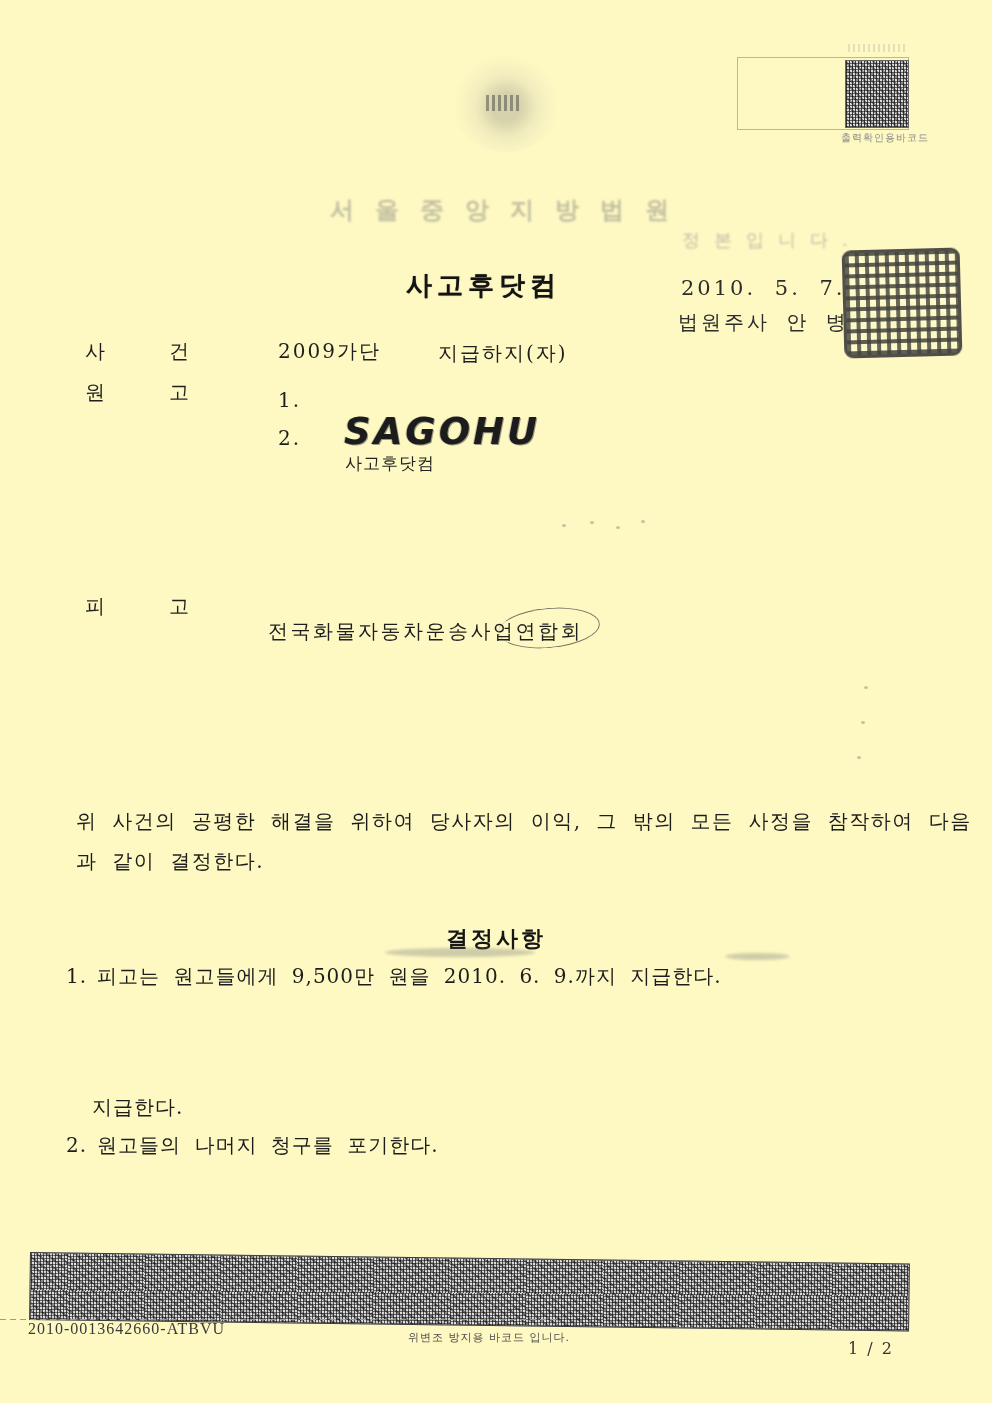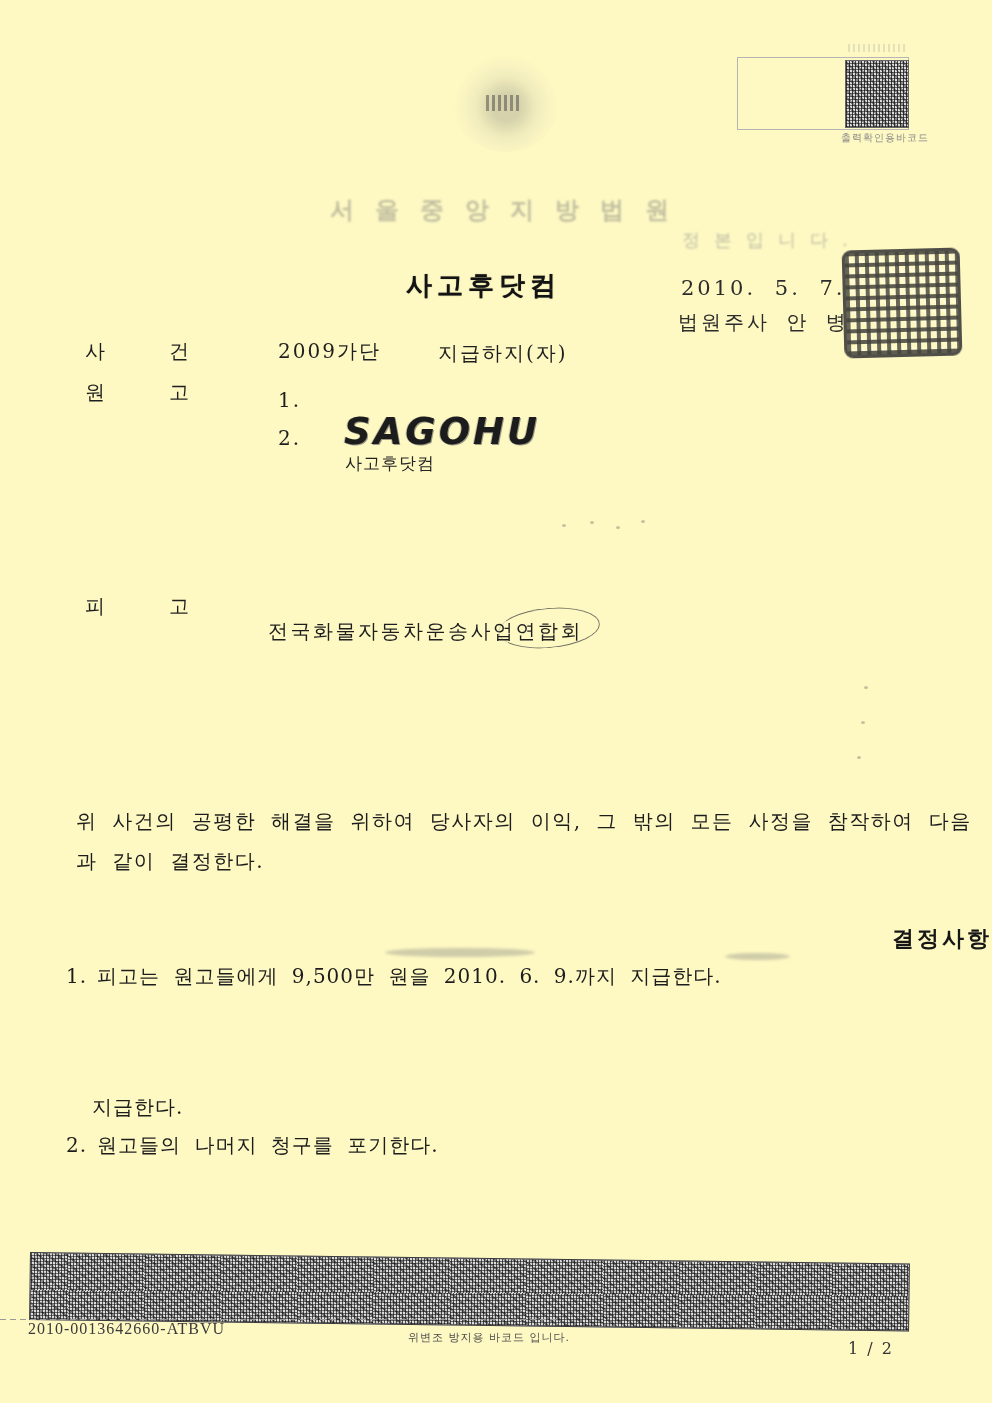--- a/index.html
+++ b/index.html
@@ -79,21 +79,21 @@
     left:498px;top:608px;width:100px;height:38px;
     border:1.5px solid rgba(70,70,70,.75);border-radius:50%;
     transform:rotate(-5deg);
     border-left-color:rgba(70,70,70,.2);
   }
 
   
   .body-line{font-size:20px;letter-spacing:1.5px;word-spacing:7px;color:#1c1c1c;}
 
   
-  .decision-heading{left:0;right:0;top:924px;text-align:right;font-size:22px;font-weight:bold;letter-spacing:3px;color:#161616;white-space:nowrap;position:absolute;}
+  .decision-heading{left:0;right:0;top:924px;text-align:center;font-size:22px;font-weight:bold;letter-spacing:3px;color:#161616;white-space:nowrap;position:absolute;}
   .item-line{font-size:20px;letter-spacing:1px;word-spacing:6px;color:#1c1c1c;}
   .item-no{display:inline-block;margin-right:10px;}
 
   
   .smudge{position:absolute;background:rgba(120,120,120,.35);filter:blur(1.5px);border-radius:50%;}
   .dot{position:absolute;width:4px;height:3px;background:rgba(110,110,110,.4);border-radius:50%;filter:blur(.5px);}
 
   
   .bottom-barcode{
     left:30px;top:1252px;width:878px;height:66px;

